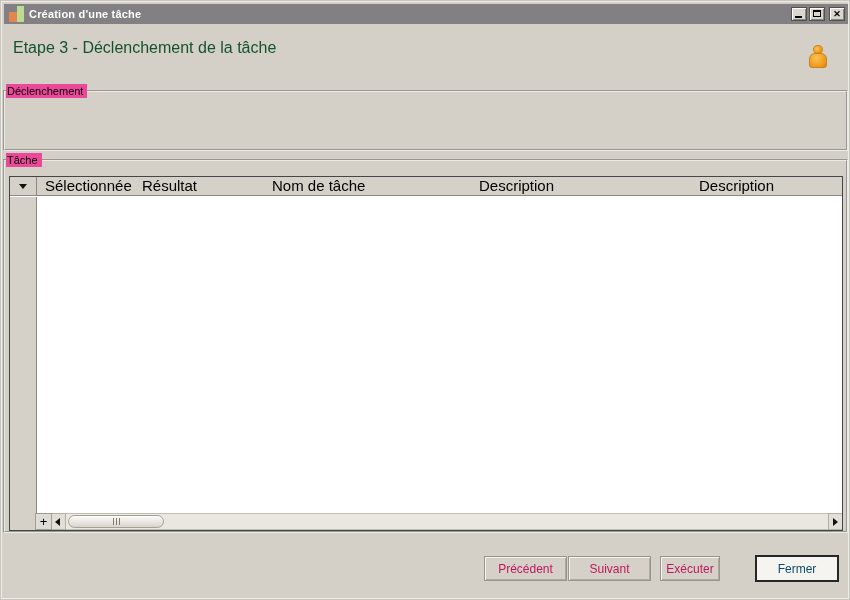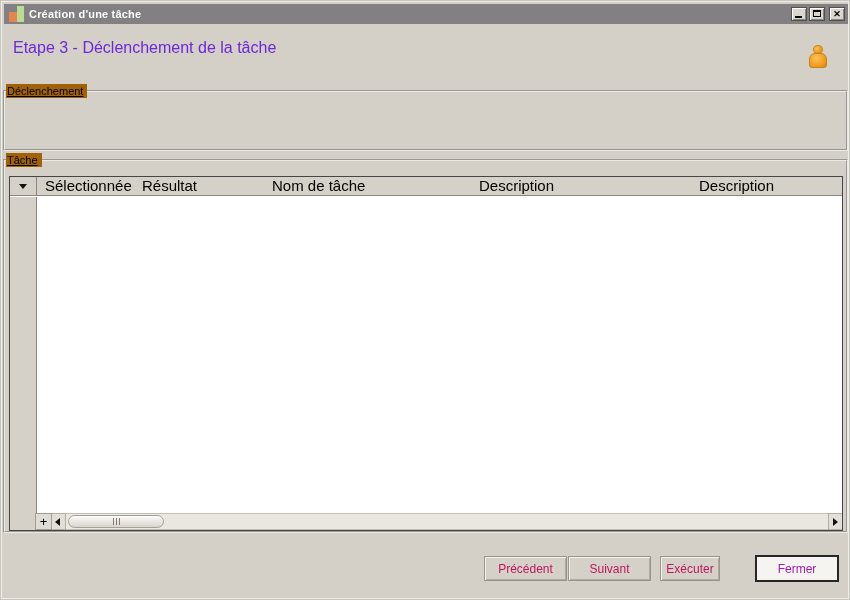--- a/index.html
+++ b/index.html
@@ -22,34 +22,34 @@
             border:1px solid #55524c; box-shadow:inset 1px 1px 0 #fdfdfb, inset -1px -1px 0 #8a867e;
             cursor:pointer; padding:0; }
   .winbtn.close { margin-left:2px; }
   .glyph-min { position:absolute; left:3px; bottom:2px; width:7px; height:2px; background:#000; }
   .glyph-max { position:absolute; left:3px; top:2px; width:8px; height:7px;
                border:1px solid #000; border-top-width:2px; }
   .glyph-x::before { content:"✕"; position:absolute; left:0; top:0; width:14px; height:12px;
                      font-size:9px; font-weight:bold; color:#000; text-align:center; line-height:12px; }
 
   
-  .page-title { position:absolute; left:12px; top:38px; font-size:16px; color:#6d28d9; }
+  .page-title { position:absolute; left:12px; top:38px; font-size:16px; color:#14532d; }
   .person { position:absolute; left:806px; top:44px; width:22px; height:26px; }
   .person .p-head { position:absolute; left:6px; top:0; width:10px; height:9px; border-radius:50%;
                     background:radial-gradient(circle at 35% 35%, #fbc355, #ef9415 70%, #d97f0c);
                     border:1px solid #c8831e; }
   .person .p-body { position:absolute; left:2px; top:8px; width:18px; height:15px;
                     border-radius:6px 6px 3px 3px;
                     background:radial-gradient(circle at 40% 30%, #fbc355, #ef9415 75%, #d97f0c);
                     border:1px solid #c8831e; }
 
   
   .group { position:absolute; border:2px groove #eceae4; }
-  .group-label { position:absolute; top:-8px; left:1px; background:#a16207; padding:0 4px 0 1px;
-                 font-size:11px; line-height:14px; color:#000; white-space:nowrap;text-decoration:underline; }
+  .group-label { position:absolute; top:-8px; left:1px; background:#ec4899; padding:0 4px 0 1px;
+                 font-size:11px; line-height:14px; color:#000; white-space:nowrap; }
   .g-declenchement { left:2px; top:89px;  width:845px; height:61px; }
   .g-tache         { left:2px; top:158px; width:845px; height:374px; }
   .g-traitement    { left:2px; top:542px; width:845px; height:53px; border-bottom:none; border-left:none; border-right:none; }
 
   
   .combo { position:absolute; left:45px; top:114px; width:308px; height:20px; background:#fff;
            border:1px solid #8a8a8a; border-top-color:#4f4f4f; cursor:pointer; }
   .combo-value { position:absolute; left:3px; top:2px; font-size:11px; color:#000; }
   .combo-btn { position:absolute; top:1px; right:1px; bottom:1px; width:21px;
                background:linear-gradient(#f7f6f3,#d3d0c8); border:1px solid #b2aea5; border-radius:2px;
@@ -98,21 +98,21 @@
           box-shadow:-3px 0 0 #7f7b72, 3px 0 0 #7f7b72; }
 
   
   .btn { position:absolute; font-family:"Liberation Sans", sans-serif; font-size:12px; cursor:pointer; }
   .btn.is-disabled { color:#be185d; background:#d5d1c9; border:1px solid #999588;
                      box-shadow:inset 1px 1px 0 #f4f3ef, inset -1px -1px 0 #aeaaa1; }
   .btn-prev { left:483px; top:555px; width:83px; height:25px; }
   .btn-next { left:567px; top:555px; width:83px; height:25px; }
   .btn-exec { left:659px; top:555px; width:60px; height:25px; }
   .btn-close{ left:754px; top:554px; width:84px; height:27px; background:#f5f4f1;
-              border:2px solid #262626; color:#a21caf; }
+              border:2px solid #262626; color:#0c4a6e; }
 </style>
 </head>
 <body>
 
 <div class="window">
 
   <div class="titlebar">
     <span class="app-icon">
       <span class="blk-orange"></span>
       <span class="blk-green"></span>

